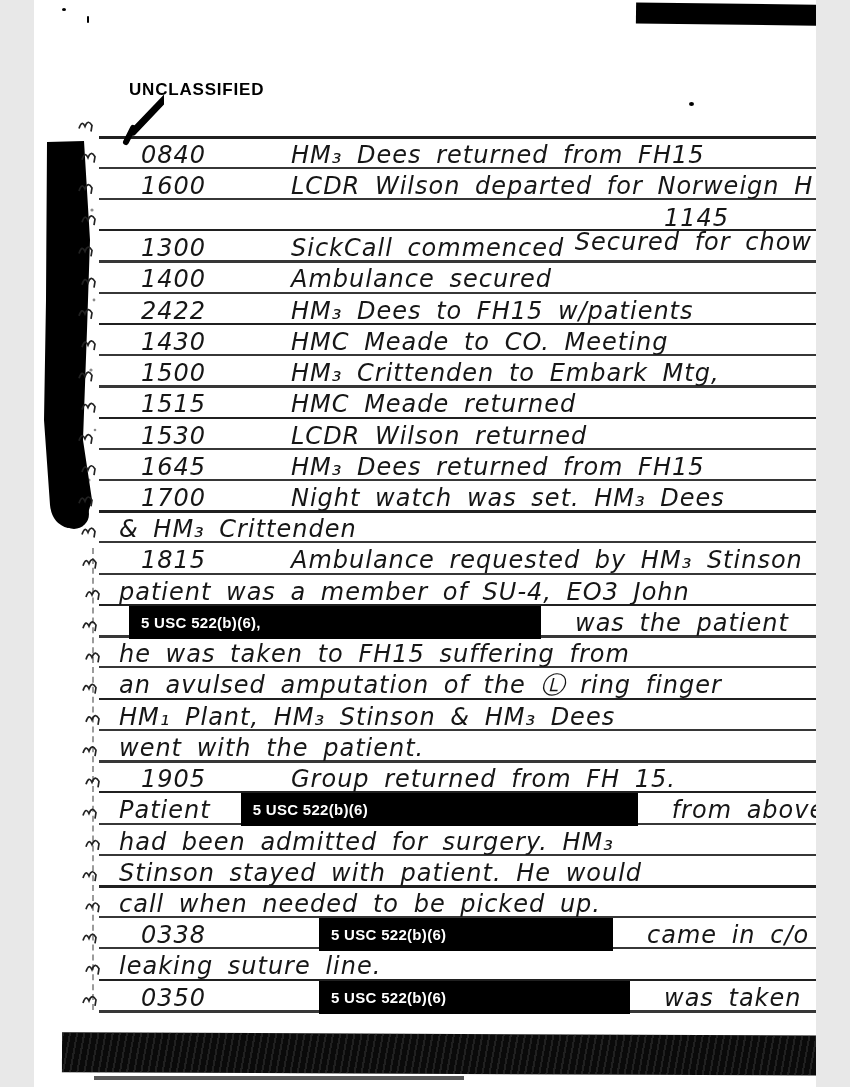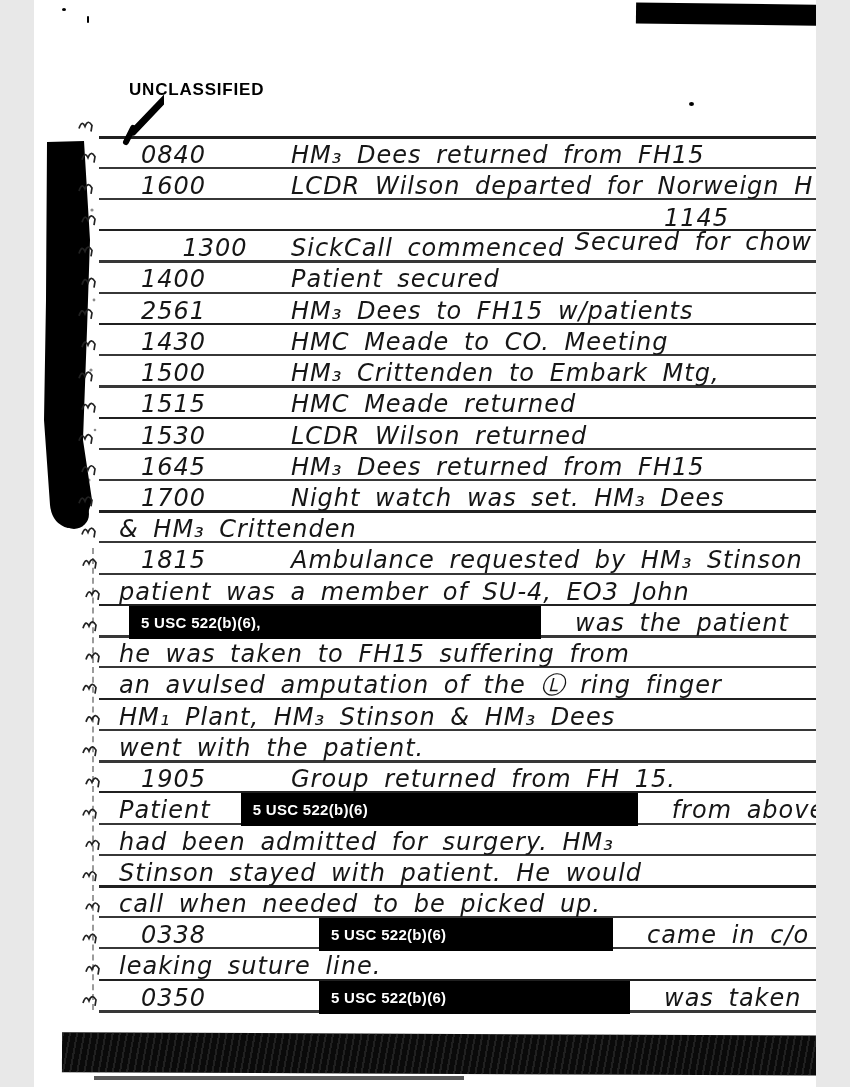--- a/index.html
+++ b/index.html
@@ -156,30 +156,30 @@
         <span class="hw txt">HM₃ Dees returned from FH15</span>
       </div>
       <div class="row" style="top: 167.73px;">
         <span class="hw t">1600</span>
         <span class="hw txt">LCDR Wilson departed for Norweign H</span>
       </div>
       <div class="row" style="top: 206px; flex-direction: column;">
         <span class="hw t">1145</span>
         <span class="hw txt">Secured for chow</span>
       </div>
-      <div class="row" style="top: 230.19px; text-align: center;">
+      <div class="row" style="top: 230.19px;">
         <span class="hw t">1300</span>
         <span class="hw txt">SickCall commenced</span>
       </div>
       <div class="row" style="top: 261.42px;">
         <span class="hw t">1400</span>
-        <span class="hw txt">Patient secured</span>
+        <span class="hw txt">Ambulance secured</span>
       </div>
       <div class="row" style="top: 292.65px;">
-        <span class="hw t">2561</span>
+        <span class="hw t">2422</span>
         <span class="hw txt">HM₃ Dees to FH15 w/patients</span>
       </div>
       <div class="row" style="top: 323.88px;">
         <span class="hw t">1430</span>
         <span class="hw txt">HMC Meade to CO. Meeting</span>
       </div>
       <div class="row" style="top: 355.11px;">
         <span class="hw t">1500</span>
         <span class="hw txt">HM₃ Crittenden to Embark Mtg,</span>
       </div>

